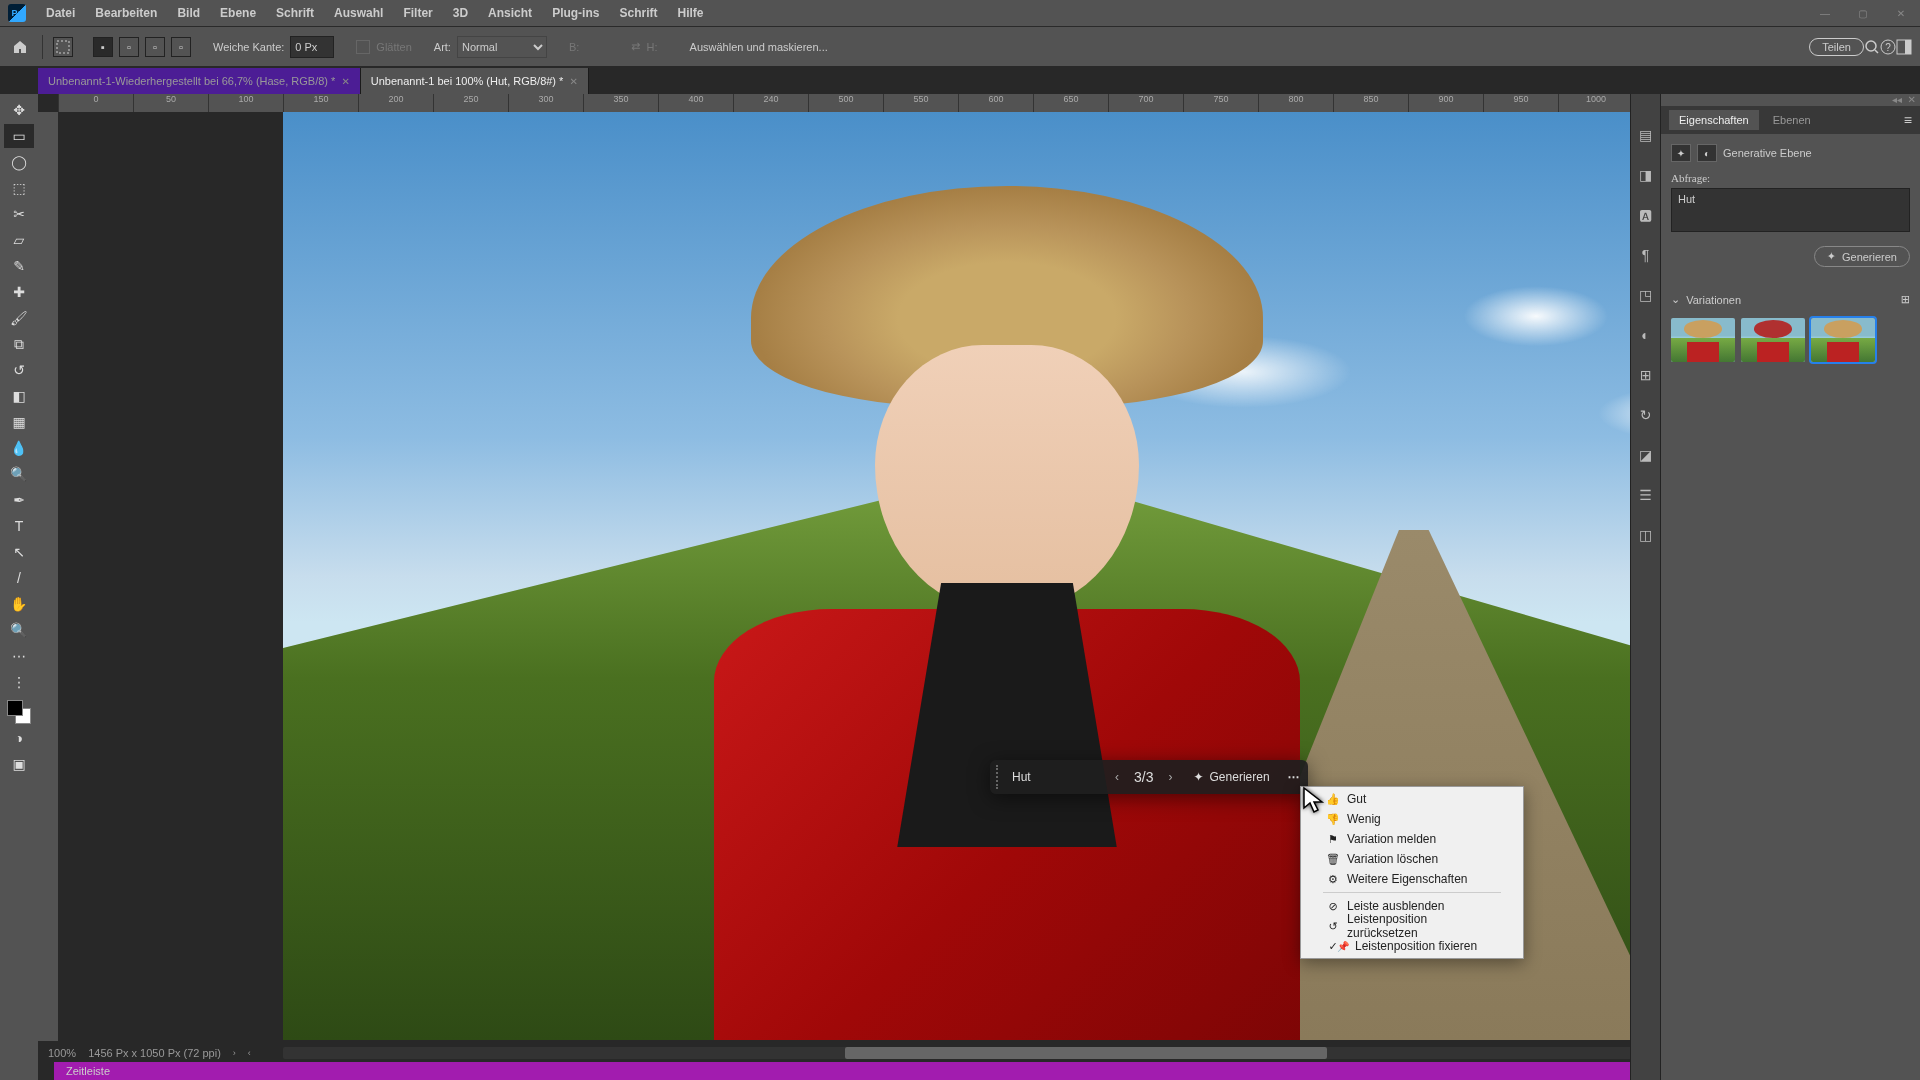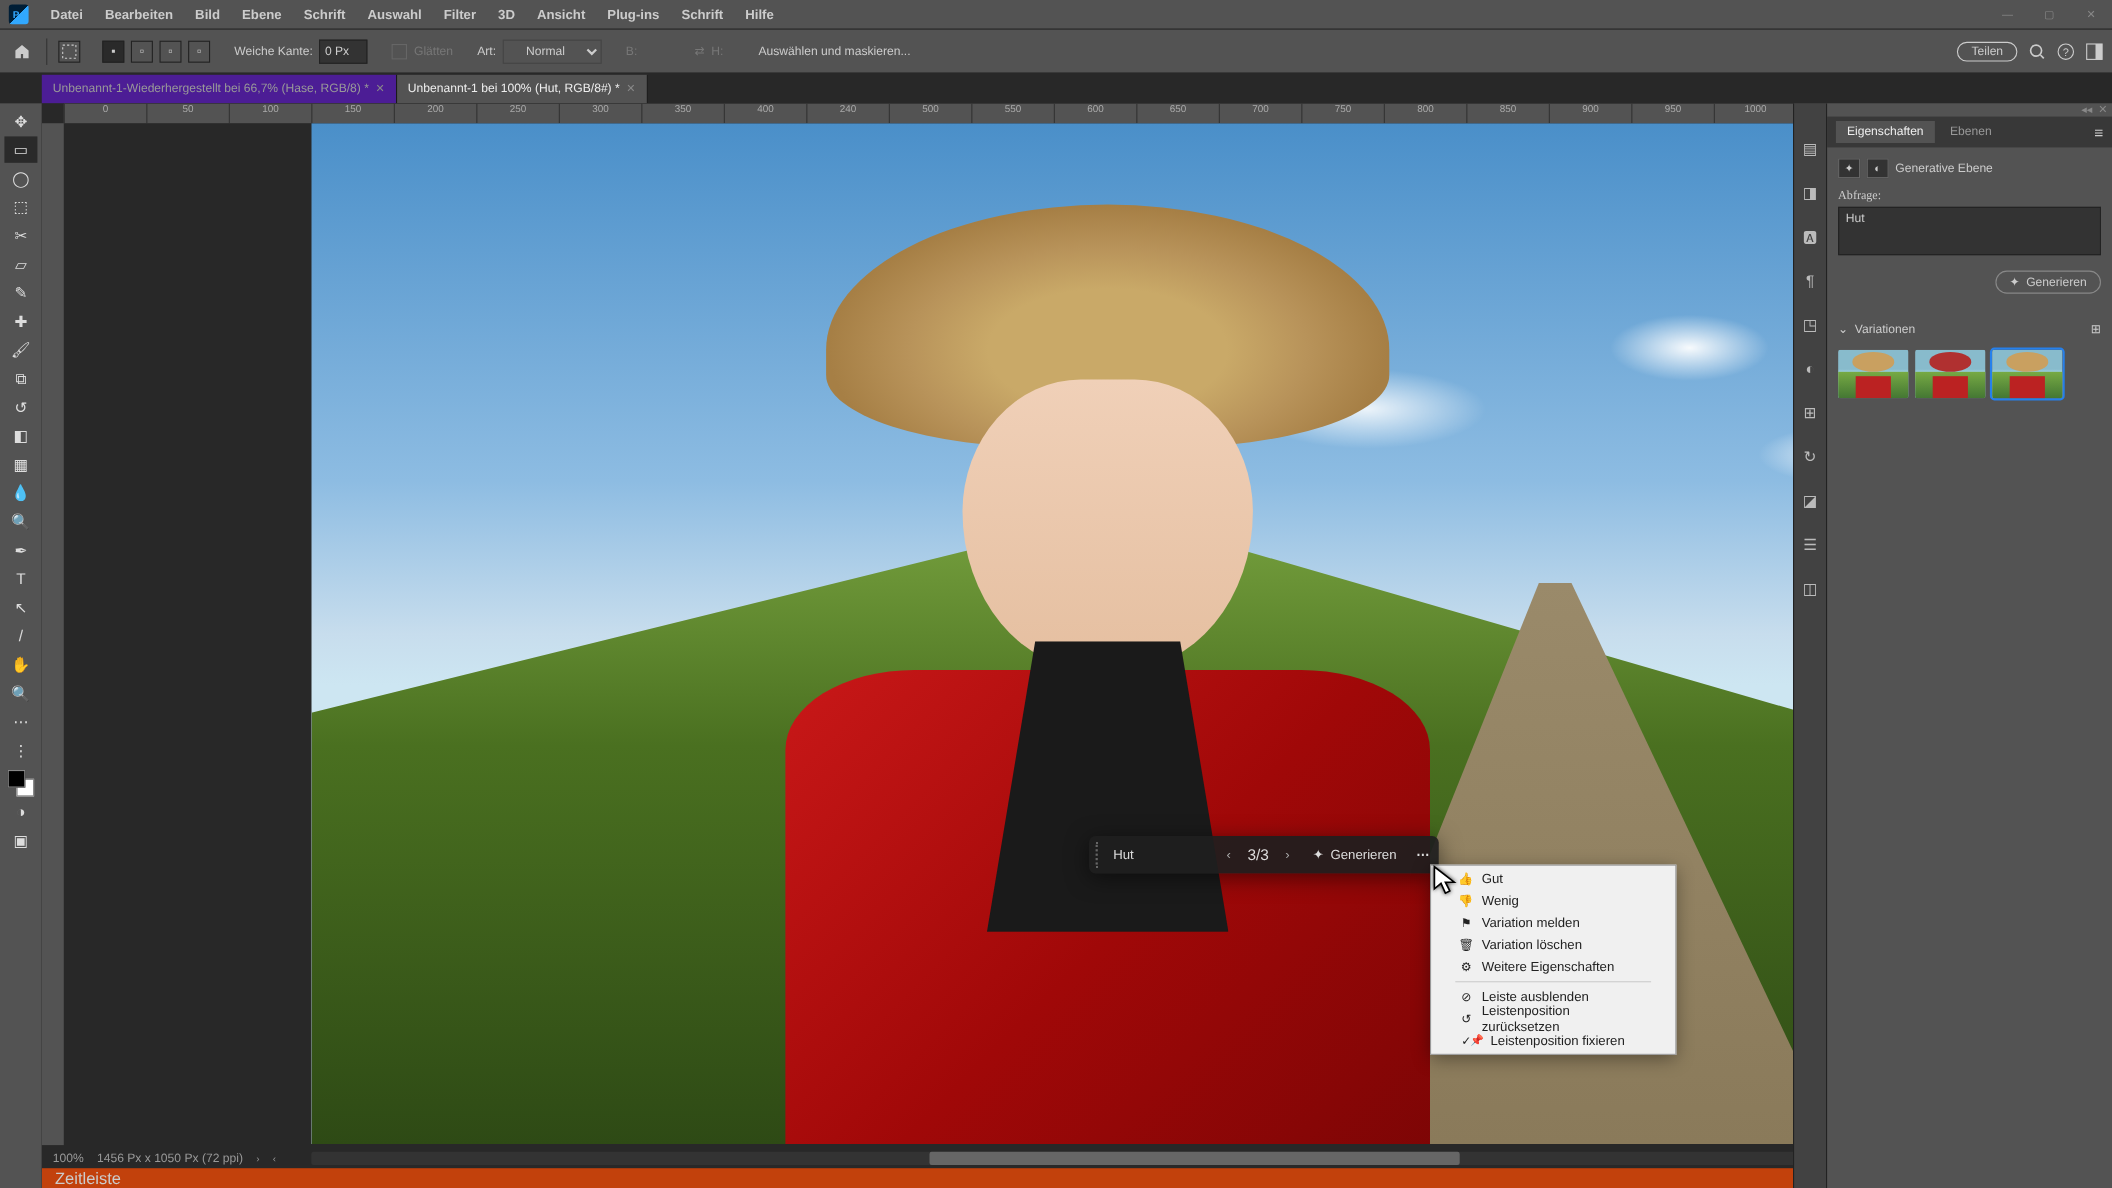--- a/index.html
+++ b/index.html
@@ -13,24 +13,24 @@
 .win-controls div { width: 38px; display:flex; align-items:center; justify-content:center; font-size:10px; color:#888;}
 
 
 .optbar { height: 40px; background: #535353; border-top: 1px solid #2a2a2a; display: flex; align-items: center; padding: 0 8px; font-size: 11px; gap: 6px; }
 .optbar .home-icon { width: 24px; height:24px; display:flex; align-items:center; justify-content:center; }
 .optbar .sep { width:1px; height:24px; background:#333; margin:0 4px; }
 .optbar .sel-mode { width:20px; height:20px; border:1px solid #222; display:flex; align-items:center; justify-content:center; }
 .optbar .sel-mode.active { background:#2a2a2a; }
 .optbar input[type=text] { background:#333; border:1px solid #222; color:#ccc; width:44px; height:22px; font-size:11px; padding:0 4px; }
 .optbar .chk { width:14px; height:14px; border:1px solid #666; }
-.optbar select { background:#535353; border:1px solid #444; color:#ccc; height:22px; font-size:11px; width:90px;text-align:center; }
+.optbar select { background:#535353; border:1px solid #444; color:#ccc; height:22px; font-size:11px; width:90px; }
 .optbar .disabled { color:#777; }
 .optbar .link-btn { color:#ccc; }
-.optbar-right { margin-left:auto; display:flex; gap:10px; align-items:center; }
+.optbar-right { margin-left:auto; display:flex; align-items:center; }
 .teilen { border:1px solid #ccc; border-radius:12px; padding:2px 12px; font-size:11px; }
 
 
 .tabbar { height: 28px; background: #282828; display: flex; align-items: flex-end; padding-left: 38px; font-size: 11px; }
 .tab { height: 26px; padding: 0 10px; background: #4c1d95; color:#999; display:flex; align-items:center; gap:6px; border-right:1px solid #1a1a1a; }
 .tab.active { background: #535353; color:#eee; }
 .tab .close { font-size:10px; color:#888; }
 
 
 .workspace { position:absolute; top:94px; left:0; right:0; bottom:0; display:flex; }
@@ -53,21 +53,21 @@
 .canvas-img .figure { position:absolute; top:8%; left:22%; width:45%; height:95%; }
 .canvas-img .hat { position:absolute; top:0; left:15%; width:70%; height:25%; background: radial-gradient(ellipse at 50% 60%, #c9a968 30%, #b8935a 50%, #a67f45 70%); border-radius: 50% 50% 40% 40% / 60% 60% 30% 30%; }
 .canvas-img .face { position:absolute; top:18%; left:32%; width:36%; height:30%; background: linear-gradient(180deg, #f0d0b8 0%, #e5bfa0 100%); border-radius: 45% 45% 50% 50% / 50% 50% 60% 60%; }
 .canvas-img .hair { position:absolute; top:15%; left:18%; width:64%; height:40%; background: radial-gradient(ellipse at 50% 30%, transparent 35%, #b8824a 45%, #9a6530 70%); border-radius:50%; z-index:-1; }
 .canvas-img .jacket { position:absolute; top:48%; left:10%; width:80%; height:55%; background: linear-gradient(135deg, #c91818 0%, #a00808 50%, #7a0505 100%); border-radius: 20% 20% 0 0 / 15% 15% 0 0; }
 .canvas-img .collar { position:absolute; top:45%; left:35%; width:30%; height:30%; background:#1a1a1a; clip-path: polygon(20% 0, 80% 0, 100% 100%, 0 100%); }
 
 .statusbar { position:absolute; bottom:15px; left:0; right:0; height:24px; background:#282828; display:flex; align-items:center; padding:0 10px; font-size:11px; color:#999; gap:12px; }
 .statusbar .scroll-h { flex:1; height:12px; background:#333; margin:0 20px; border-radius:2px; position:relative; }
 .statusbar .scroll-h .thumb { position:absolute; left:35%; width:30%; height:100%; background:#666; border-radius:2px; }
-.bottom-panel { position:absolute; bottom:0; left:0; right:0; height:18px; background:#c2410c; font-size:15px; padding:0 12px; display:flex; align-items:center; }
+.bottom-panel { position:absolute; bottom:0; left:16px; right:0; height:18px; background:#a21caf; font-size:11px; padding:0 12px; display:flex; align-items:center; }
 
 
 .right-stack { width: 260px; background:#535353; display:flex; flex-direction:column; border-left:1px solid #222; }
 .panel-head { height:28px; background:#383838; display:flex; align-items:center; font-size:11px; padding:0 8px; gap:4px; }
 .panel-head .ptab { padding:4px 10px; color:#999; }
 .panel-head .ptab.active { background:#535353; color:#eee; }
 .panel-head .menu-icon { margin-left:auto; font-size:14px; }
 .props-body { padding:10px; font-size:11px; }
 .props-body .row { display:flex; align-items:center; gap:6px; margin-bottom:10px; }
 .props-body .ico { width:20px; height:18px; background:#333; border:1px solid #666; display:flex; align-items:center; justify-content:center; font-size:10px; }

